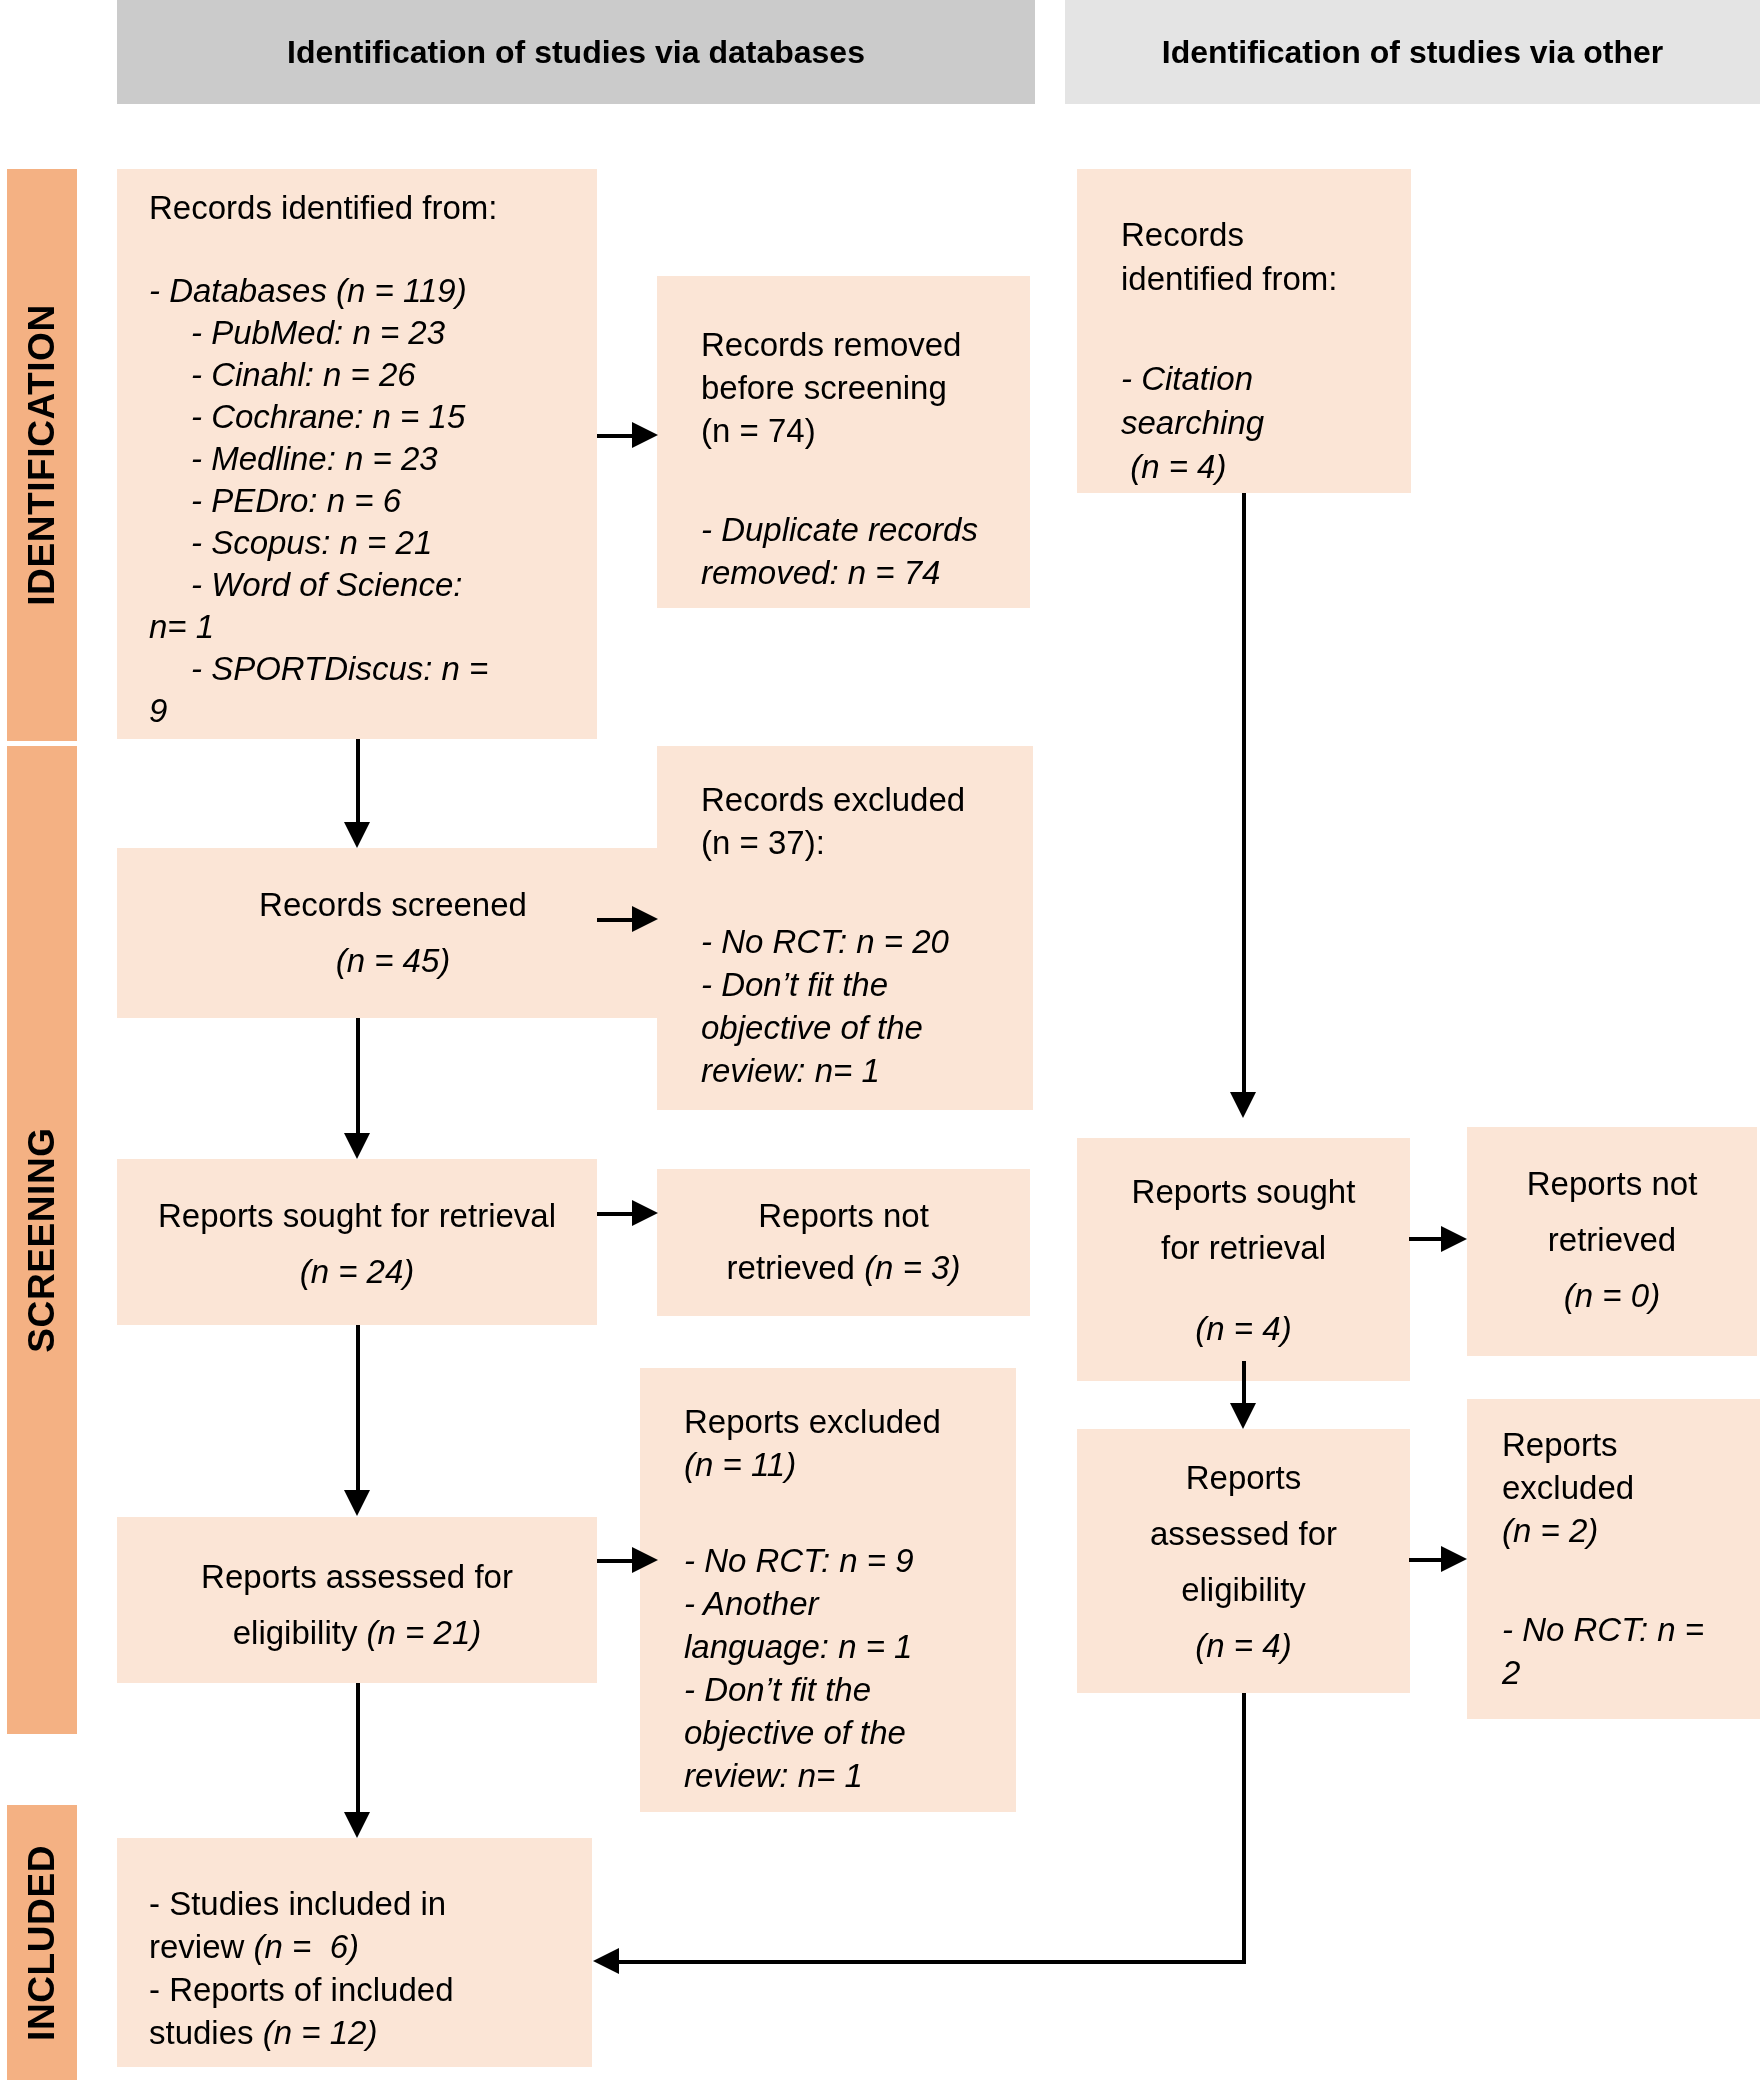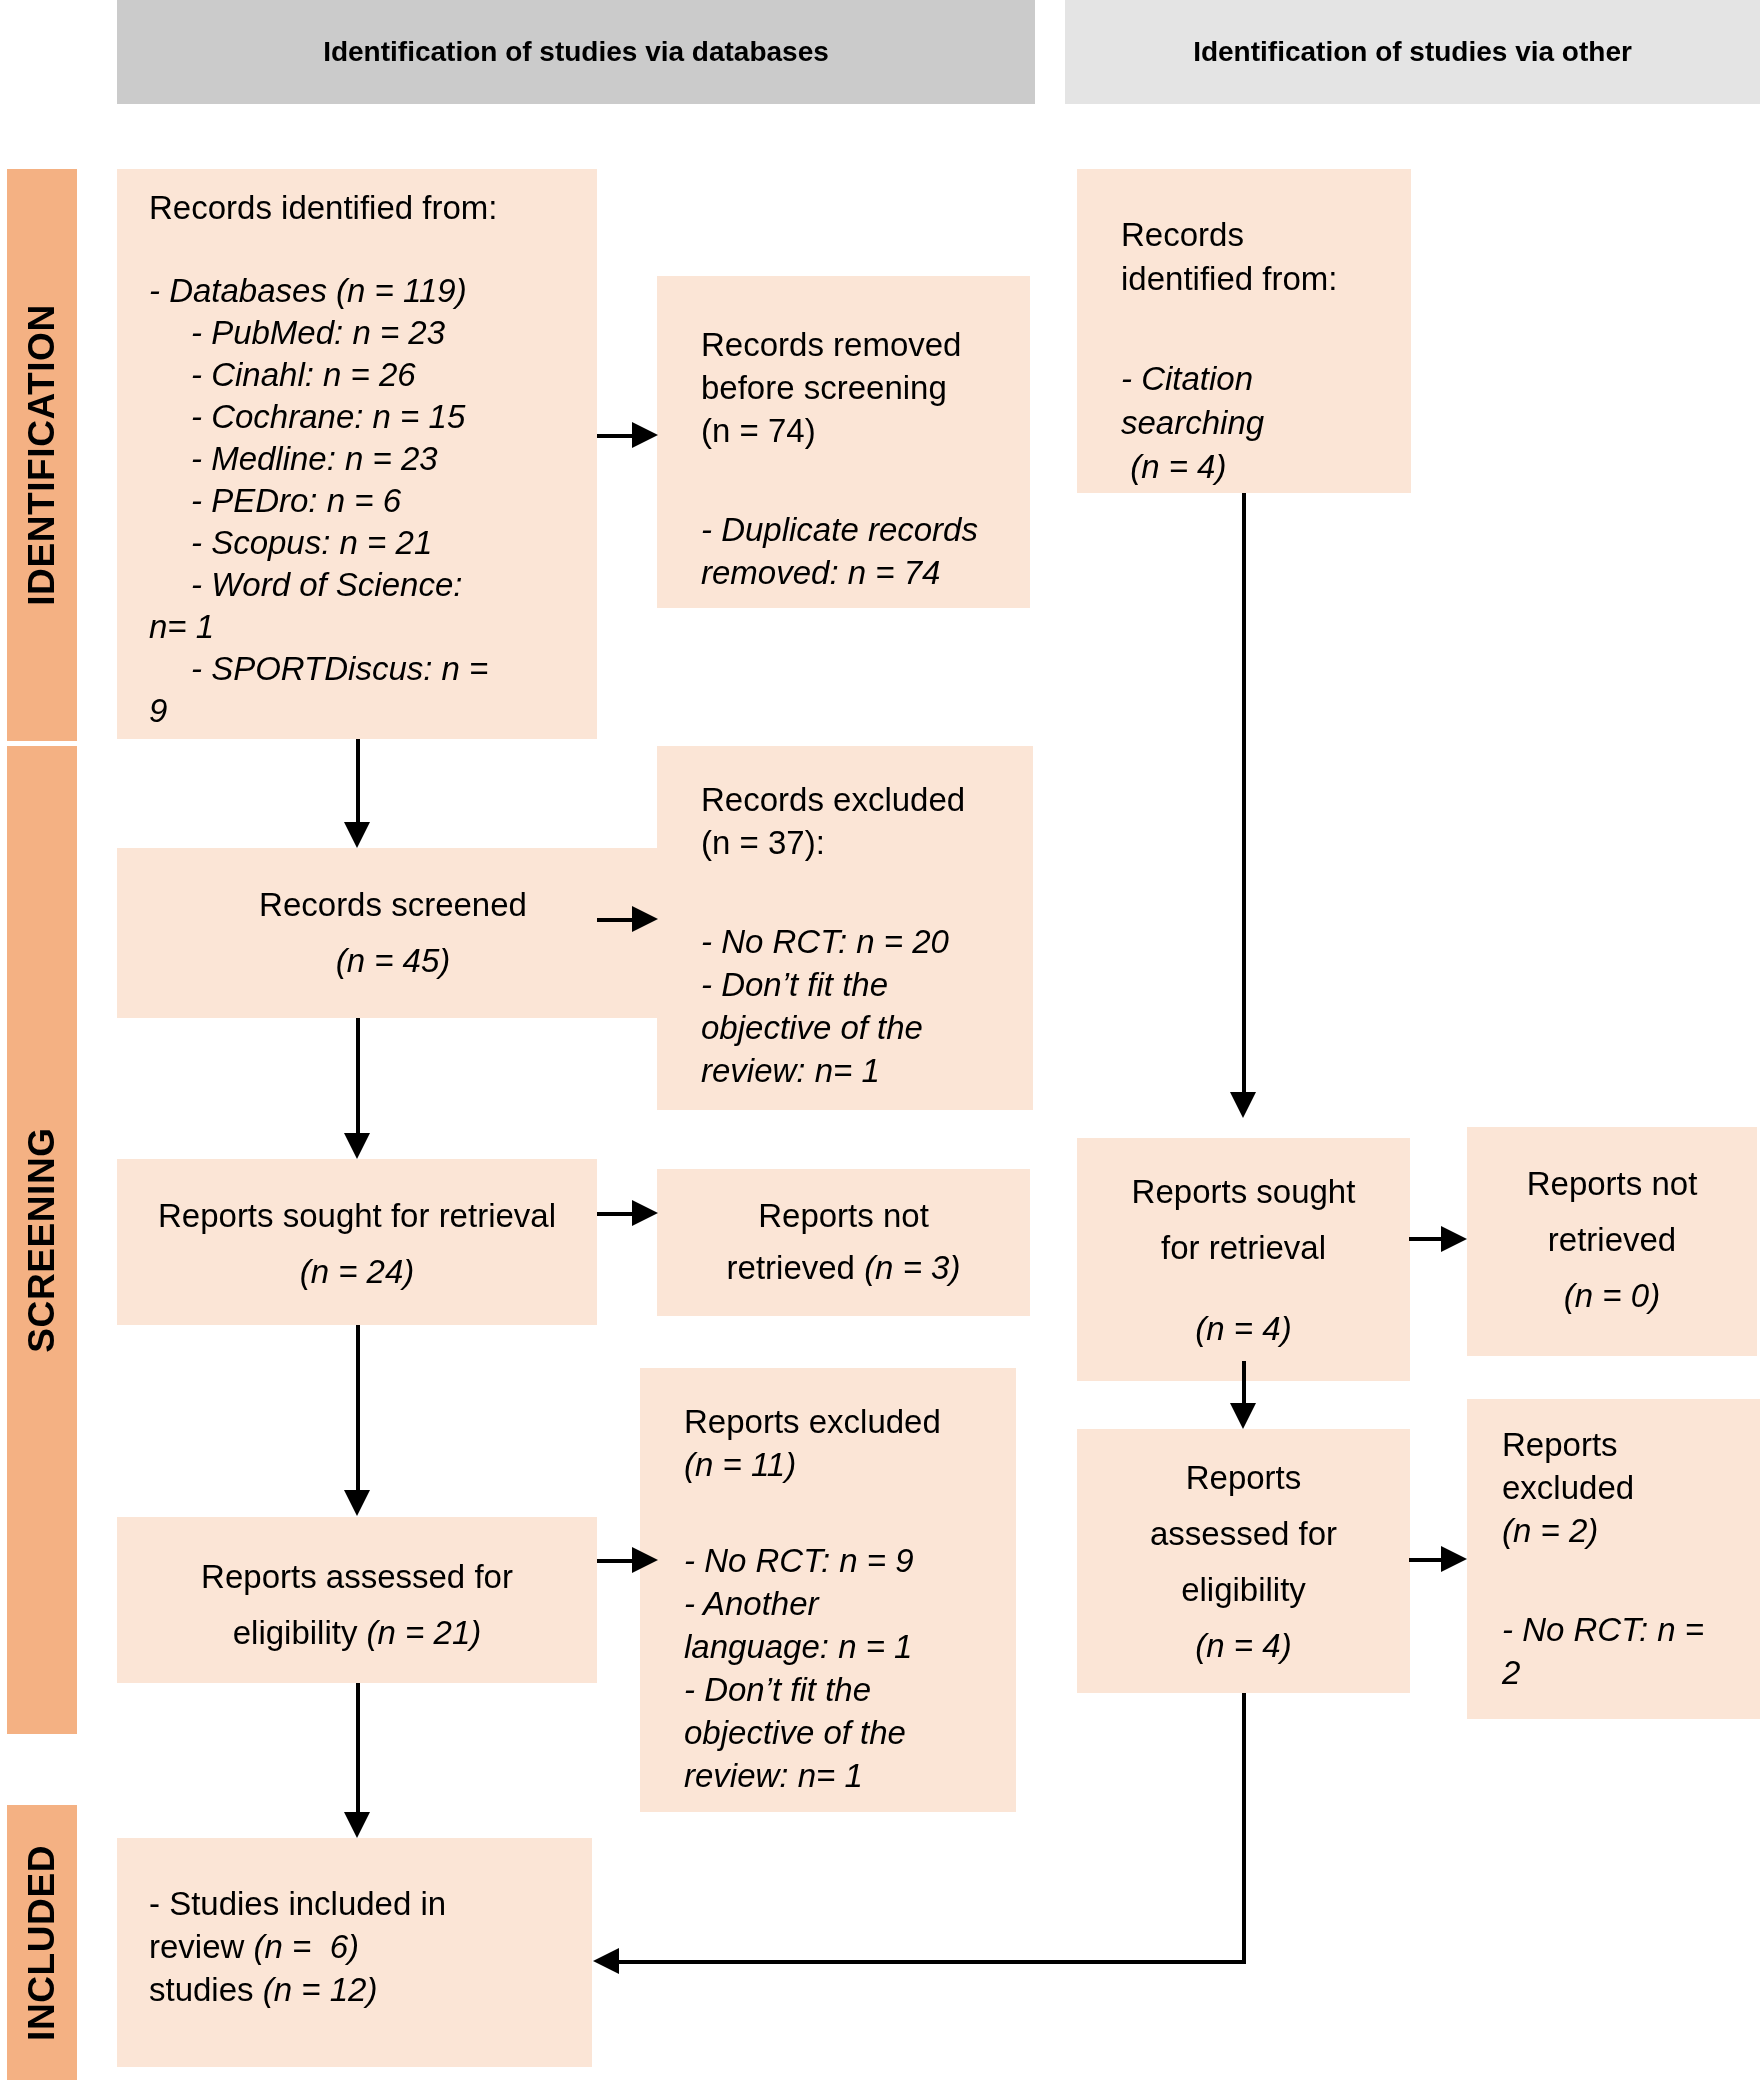--- a/index.html
+++ b/index.html
@@ -3,21 +3,21 @@
 <meta charset="utf-8">
 <style>
   html,body{margin:0;padding:0;background:#fff;}
   #canvas{
     position:relative;width:1760px;height:2087px;background:#fff;
     font-family:"Liberation Sans", sans-serif;color:#000;overflow:hidden;
     --box-fill:#fbe5d6;--bar-fill:#f4b183;--hdr-left-fill:#cbcbcb;--hdr-right-fill:#e4e4e4;--line-color:#000;
   }
   .hdr{
     position:absolute;top:0;height:104px;display:flex;align-items:center;justify-content:center;
-    font-weight:bold;font-size:28px;
+    font-weight:bold;font-size:32px;
   }
   .hdr-left{left:117px;width:918px;background:var(--hdr-left-fill);}
   .hdr-right{left:1065px;width:695px;background:var(--hdr-right-fill);}
   .bar{
     position:absolute;left:7px;width:70px;background:var(--bar-fill);
     display:flex;align-items:center;justify-content:center;
   }
   .bar span{
     transform:rotate(-90deg);white-space:nowrap;font-weight:bold;font-size:37px;letter-spacing:0.6px;
   }
@@ -168,20 +168,21 @@
       <div class="ln"><span>Reports</span></div>
       <div class="ln"><span>excluded</span></div>
       <div class="ln"><span class="it">(n = 2)</span></div>
       <div class="gap"></div>
       <div class="ln"><span class="it">- No RCT: n =</span></div>
       <div class="ln"><span class="it">2</span></div>
     </div>
   <div class="box b-included">
       <div class="ln"><span>- Studies included in</span></div>
       <div class="ln"><span>review </span><span class="it">(n =  6)</span></div>
+      <div class="ln"><span>- Reports of included</span></div>
       <div class="ln"><span>studies </span><span class="it">(n = 12)</span></div>
     </div>
 
   <div class="sh" style="left:597px;top:434px;width:39px;"></div>
   <div class="hr" style="left:632px;top:422px;"></div>
 
   <div class="sv" style="left:356px;top:739px;height:85px;"></div>
   <div class="hd" style="left:344px;top:822px;"></div>
 
   <div class="sh" style="left:597px;top:918px;width:39px;"></div>

